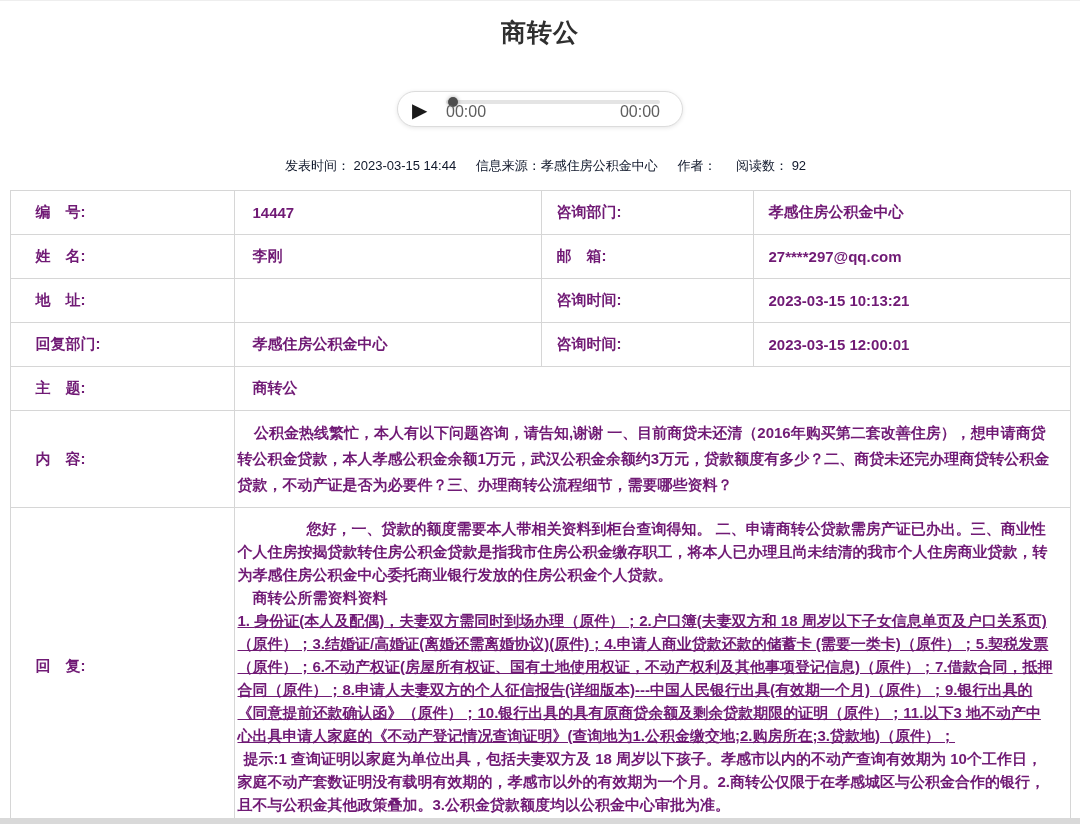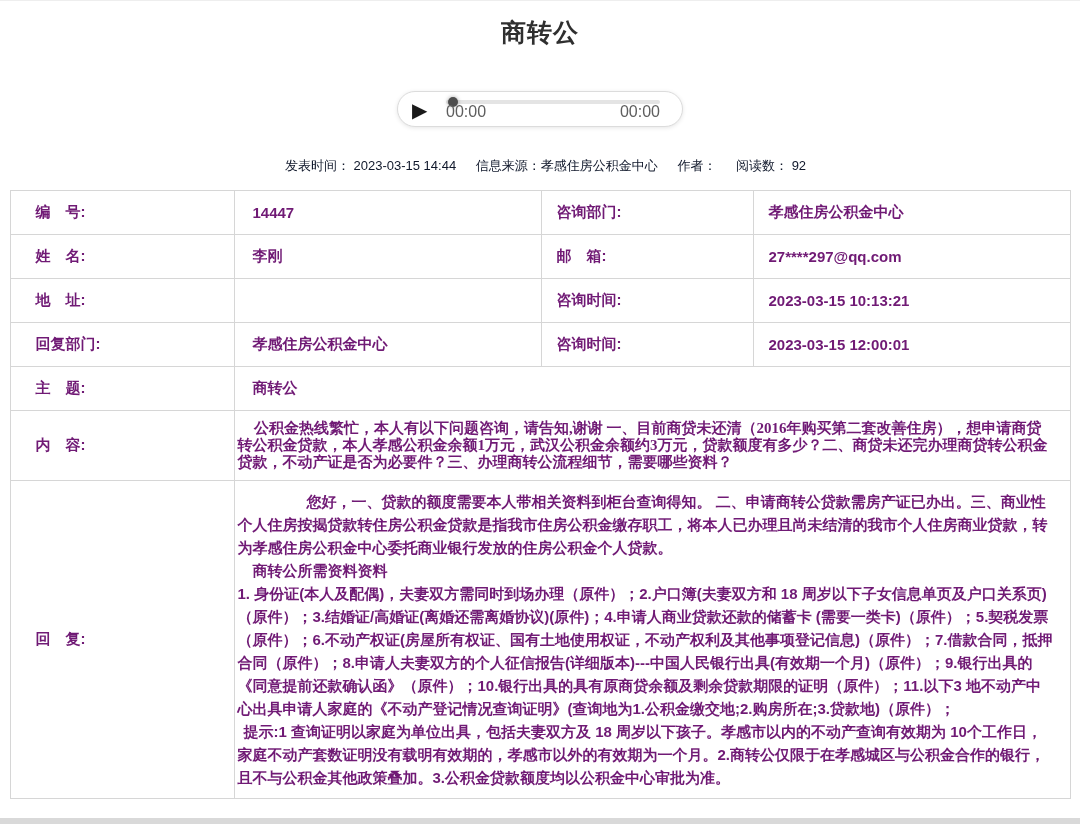--- a/index.html
+++ b/index.html
@@ -30,29 +30,29 @@
 
   
   table.info { width:1060px; margin:15px auto 0; border-collapse:collapse; table-layout:fixed; }
   table.info td { border:1px solid #d6d6d6; vertical-align:middle;
     font-size:15px; font-weight:bold; color:#701a75; }
   td.lbl { padding:12px 6px 12px 25px; }
   td.lbl2 { padding:12px 6px 12px 15px; }
   td.val { padding:12px 6px 12px 18px; }
   td.val2 { padding:12px 6px 12px 15px; }
   td.longcell { padding:9px 16px 9px 3px; font-size:14px; }
-  td.content-cell { font-weight:bold; line-height:17px; color:#3e3e3e;font-family:Liberation Serif, serif; }
+  td.content-cell { font-weight:bold; line-height:26px; color:#3e3e3e; }
   td.content-cell p { text-indent:1.1em; }
   td.reply-cell { font-weight:normal; line-height:23px; color:#454545; }
   td.reply-cell p { margin:0; }
   .p-indent3 { text-indent:4.6em; }
   .p-indent1 { text-indent:1em; }
   .p-indent0 { text-indent:6px; }
   td.reply-cell ol { list-style-position:inside; margin:0; padding:0; }
-  td.reply-cell ol li { margin:0; }
+  td.reply-cell ol li { margin:0;text-decoration:underline; }
 
   .bottom-edge { position:absolute; left:0; bottom:0; width:100%; height:6px; background:#d9d9d9; }
 </style>
 </head>
 <body>
 
 <h1 class="page-title">商转公</h1>
 
 <div class="audio-player">
   <span class="play-btn">▶</span>

